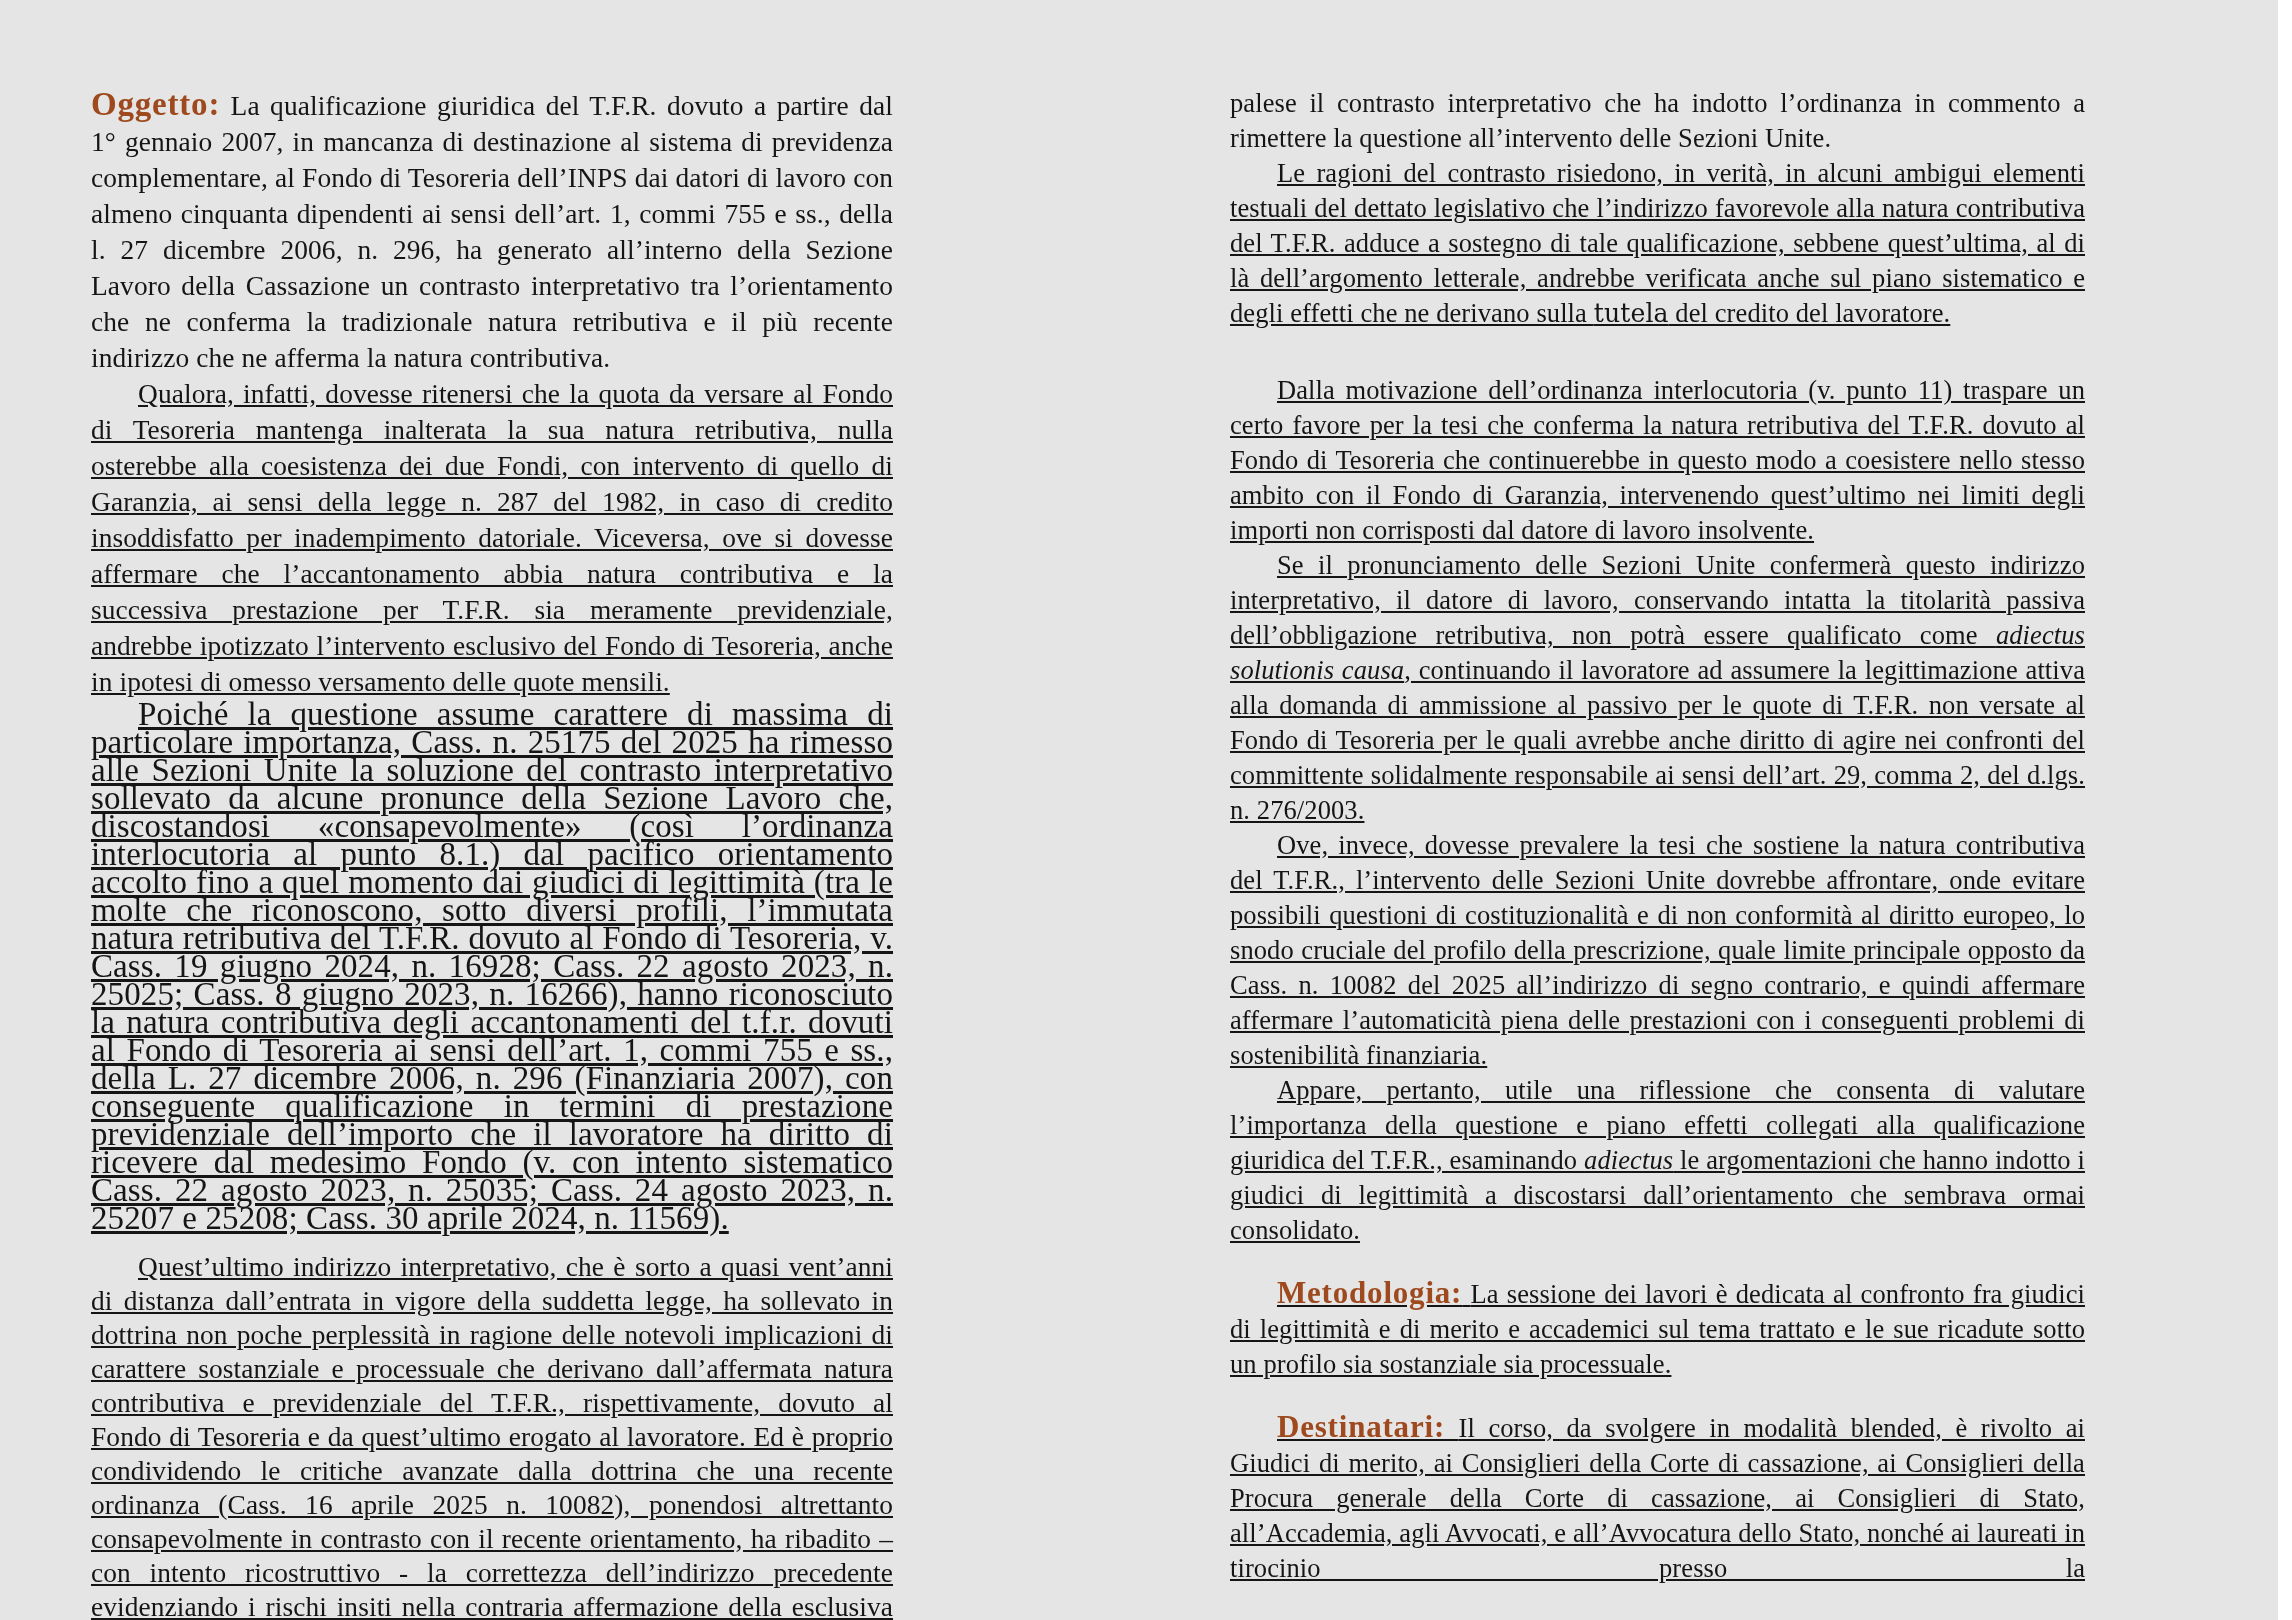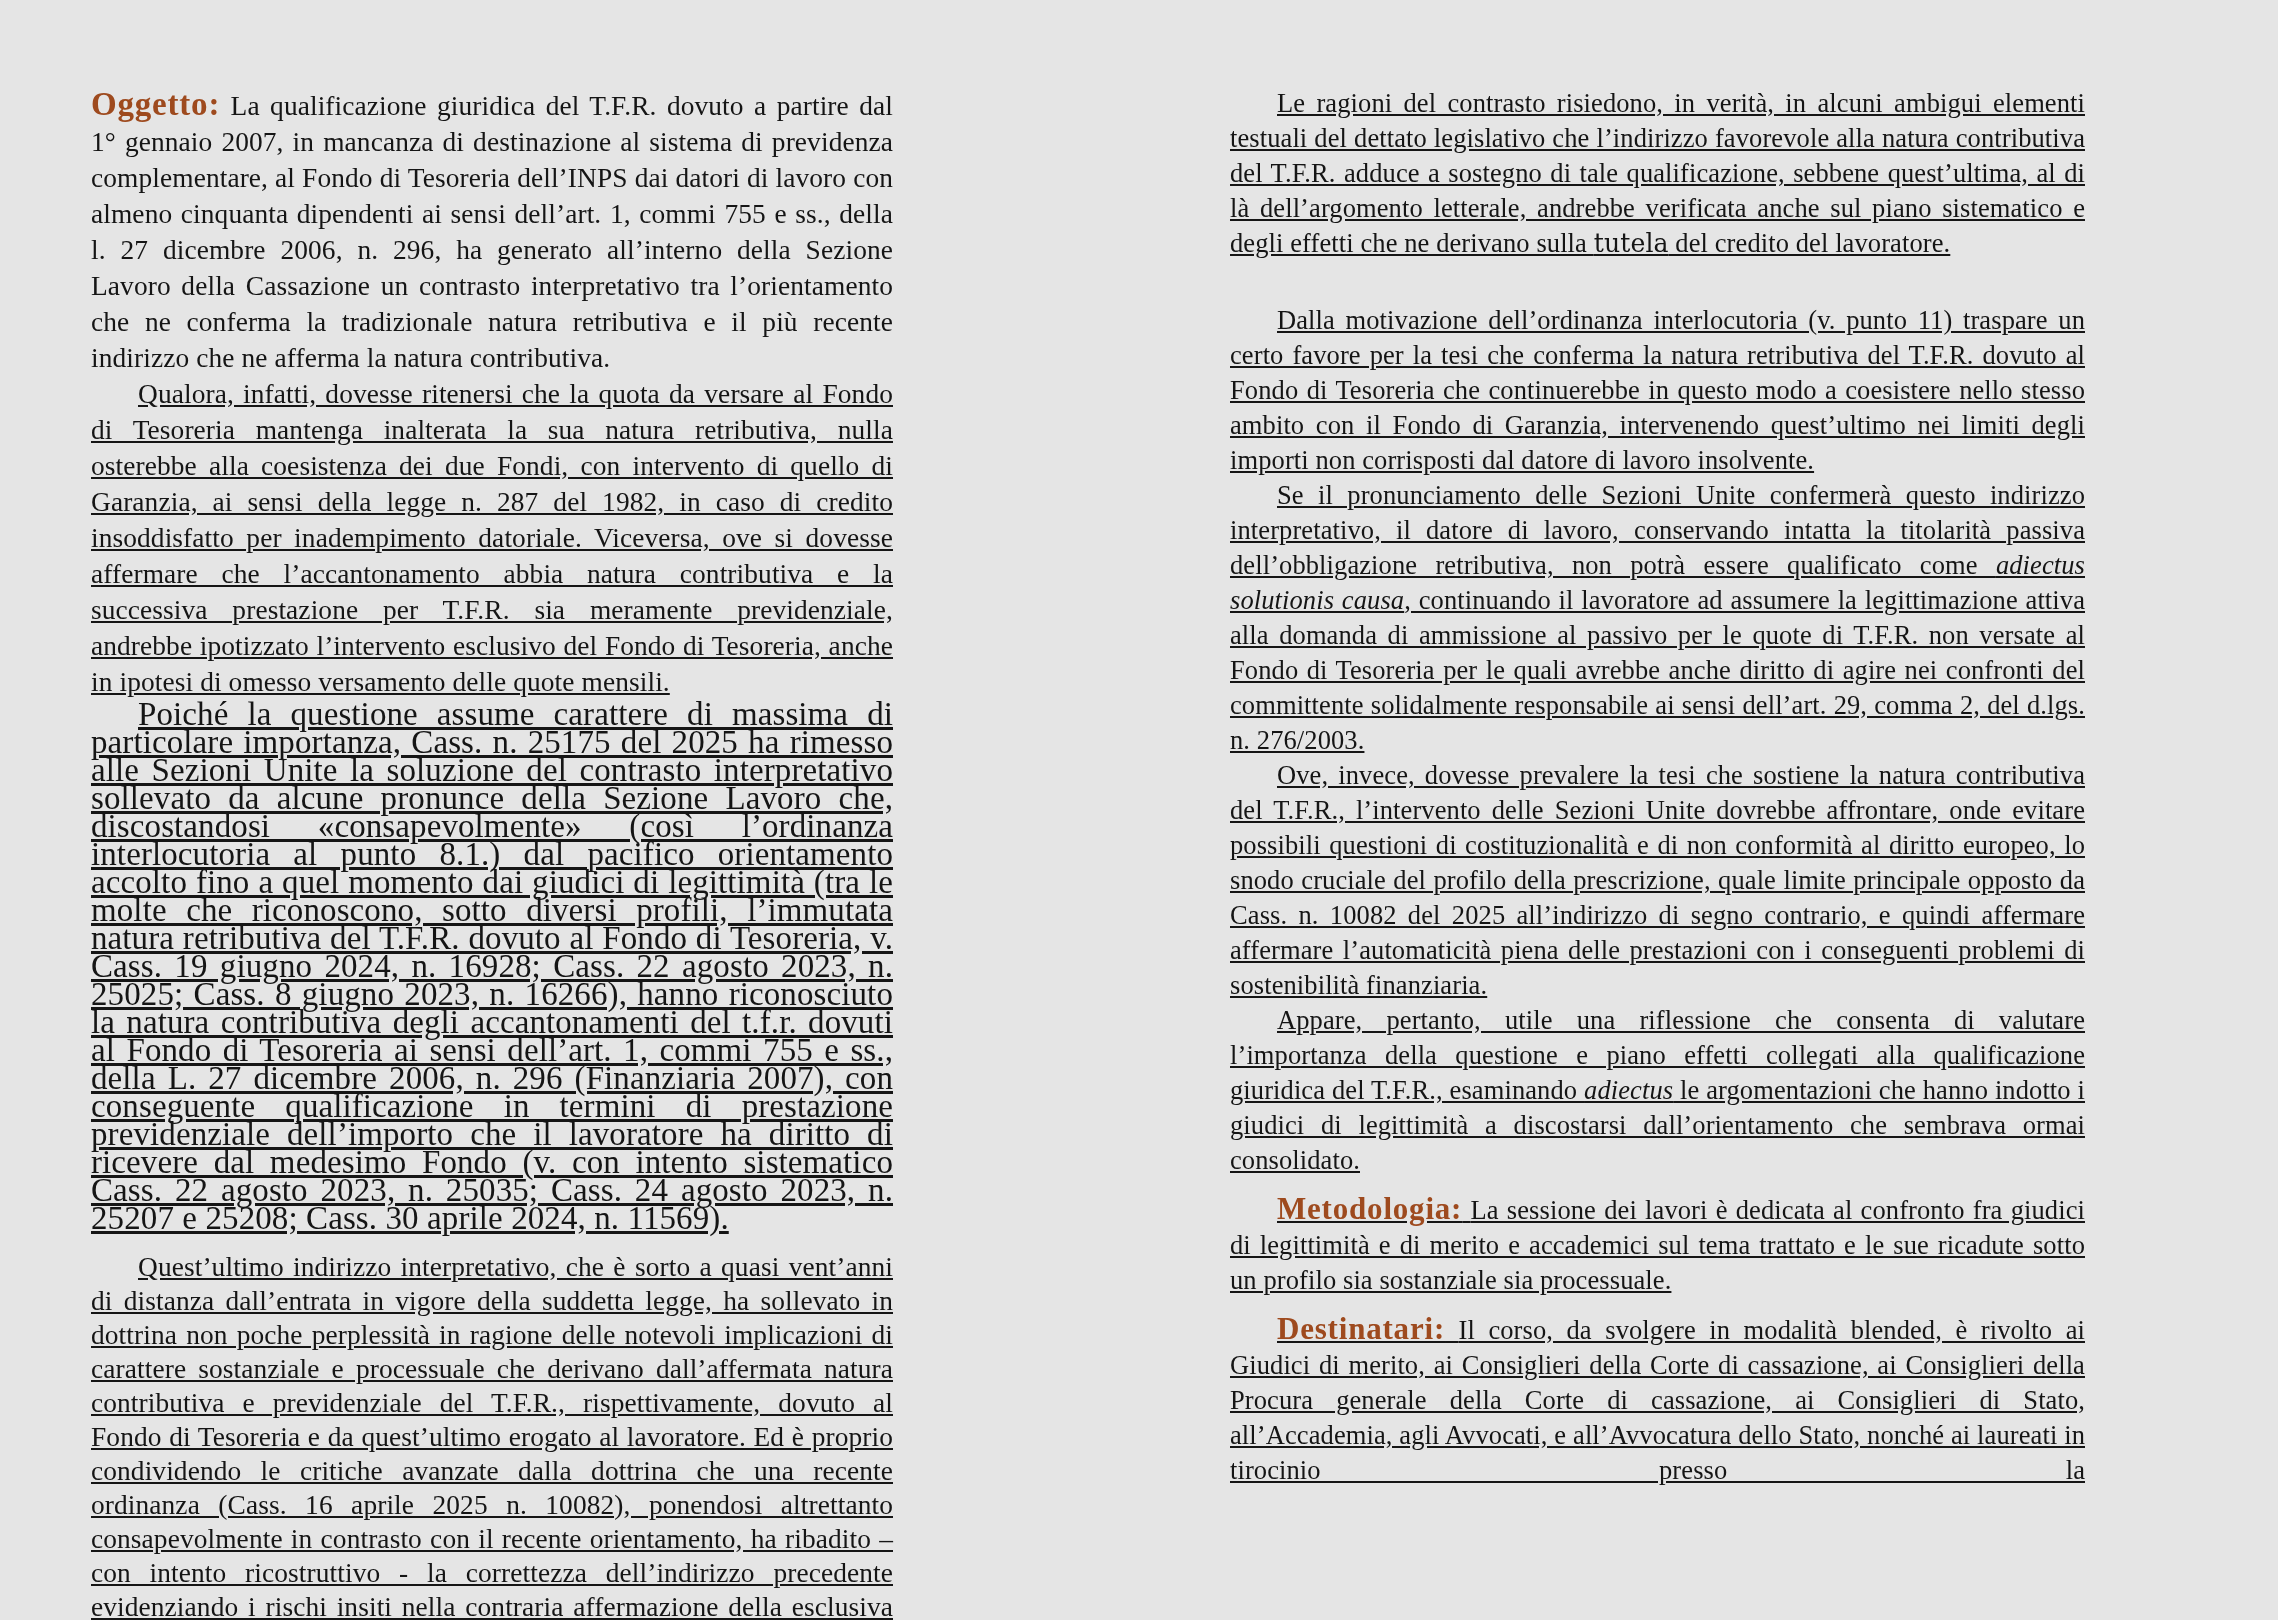--- a/index.html
+++ b/index.html
@@ -28,21 +28,21 @@
     letter-spacing: 0.1px;
   }
   .col-right .p {
     font-size: 26.5px;
     line-height: 35px;
   }
   .indent { text-indent: 47px; text-decoration: underline; }
   .dense  { font-size: 33px; line-height: 28px; }
   .p-last-left { line-height: 34px; margin-top: 17.6px; text-align-last: justify; }
   .gap-sm { margin-top: 42px; }
-  .gap-md { margin-top: 13px; }
+  .gap-md { margin-top: 27px; }
   .last-justify { text-align-last: justify; }
 
   .lead {
     font-weight: 700;
     color: var(--accent);
     letter-spacing: 0.8px;
   }
   .col-left  .lead { font-size: 33px; }
   .col-right .lead { font-size: 31px; }
 
@@ -59,20 +59,21 @@
 
 
     <p class="p indent"><span>Qualora, infatti, dovesse ritenersi che la quota da versare al Fondo di Tesoreria mantenga inalterata la sua natura retributiva, nulla osterebbe alla coesistenza dei due Fondi, con intervento di quello di Garanzia, ai sensi della legge n. 287 del 1982, in caso di credito insoddisfatto per inadempimento datoriale. Viceversa, ove si dovesse affermare che l’accantonamento abbia natura contributiva e la successiva prestazione per T.F.R. sia meramente previdenziale, andrebbe ipotizzato l’intervento esclusivo del Fondo di Tesoreria, anche in ipotesi di omesso versamento delle quote mensili.</span></p>
 
     <p class="p indent dense"><span>Poiché la questione assume carattere di massima di particolare importanza, Cass. n. 25175 del 2025 ha rimesso alle Sezioni Unite la soluzione del contrasto interpretativo sollevato da alcune pronunce della Sezione Lavoro che, discostandosi «consapevolmente» (così l’ordinanza interlocutoria al punto 8.1.) dal pacifico orientamento accolto fino a quel momento dai giudici di legittimità (tra le molte che riconoscono, sotto diversi profili, l’immutata natura retributiva del T.F.R. dovuto al Fondo di Tesoreria, v. Cass. 19 giugno 2024, n. 16928; Cass. 22 agosto 2023, n. 25025; Cass. 8 giugno 2023, n. 16266), hanno riconosciuto la natura contributiva degli accantonamenti del t.f.r. dovuti al Fondo di Tesoreria ai sensi dell’art. 1, commi 755 e ss., della L. 27 dicembre 2006, n. 296 (Finanziaria 2007), con conseguente qualificazione in termini di prestazione previdenziale dell’importo che il lavoratore ha diritto di ricevere dal medesimo Fondo (v. con intento sistematico Cass. 22 agosto 2023, n. 25035; Cass. 24 agosto 2023, n. 25207 e 25208; Cass. 30 aprile 2024, n. 11569).</span></p>
 
     <p class="p indent p-last-left"><span>Quest’ultimo indirizzo interpretativo, che è sorto a quasi vent’anni di distanza dall’entrata in vigore della suddetta legge, ha sollevato in dottrina non poche perplessità in ragione delle notevoli implicazioni di carattere sostanziale e processuale che derivano dall’affermata natura contributiva e previdenziale del T.F.R., rispettivamente, dovuto al Fondo di Tesoreria e da quest’ultimo erogato al lavoratore. Ed è proprio condividendo le critiche avanzate dalla dottrina che una recente ordinanza (Cass. 16 aprile 2025 n. 10082), ponendosi altrettanto consapevolmente in contrasto con il recente orientamento, ha ribadito – con intento ricostruttivo - la correttezza dell’indirizzo precedente evidenziando i rischi insiti nella contraria affermazione della esclusiva natura previdenziale delle quote di T.F.R. dovute e non versate al Fondo di Tesoreria, rendendo così</span></p>
   </div>
 
   <div class="col col-right">
+    <p class="p"><span>palese il contrasto interpretativo che ha indotto l’ordinanza in commento a rimettere la questione all’intervento delle Sezioni Unite.</span></p>
 
     <p class="p indent"><span>Le ragioni del contrasto risiedono, in verità, in alcuni ambigui elementi testuali del dettato legislativo che l’indirizzo favorevole alla natura contributiva del T.F.R. adduce a sostegno di tale qualificazione, sebbene quest’ultima, al di là dell’argomento letterale, andrebbe verificata anche sul piano sistematico e degli effetti che ne derivano sulla </span><span class="alt-font">tutela</span><span> del credito del lavoratore.</span></p>
 
     <p class="p indent gap-sm"><span>Dalla motivazione dell’ordinanza interlocutoria (v. punto 11) traspare un certo favore per la tesi che conferma la natura retributiva del T.F.R. dovuto al Fondo di Tesoreria che continuerebbe in questo modo a coesistere nello stesso ambito con il Fondo di Garanzia, intervenendo quest’ultimo nei limiti degli importi non corrisposti dal datore di lavoro insolvente.</span></p>
 
     <p class="p indent"><span>Se il pronunciamento delle Sezioni Unite confermerà questo indirizzo interpretativo, il datore di lavoro, conservando intatta la titolarità passiva dell’obbligazione retributiva, non potrà essere qualificato come </span><em>adiectus solutionis causa</em><span>, continuando il lavoratore ad assumere la legittimazione attiva alla domanda di ammissione al passivo per le quote di T.F.R. non versate al Fondo di Tesoreria per le quali avrebbe anche diritto di agire nei confronti del committente solidalmente responsabile ai sensi dell’art. 29, comma 2, del d.lgs. n. 276/2003.</span></p>
 
     <p class="p indent"><span>Ove, invece, dovesse prevalere la tesi che sostiene la natura contributiva del T.F.R., l’intervento delle Sezioni Unite dovrebbe affrontare, onde evitare possibili questioni di costituzionalità e di non conformità al diritto europeo, lo snodo cruciale del profilo della prescrizione, quale limite principale opposto da Cass. n. 10082 del 2025 all’indirizzo di segno contrario, e quindi affermare affermare l’automaticità piena delle prestazioni con i conseguenti problemi di sostenibilità finanziaria.</span></p>
 
     <p class="p indent"><span>Appare, pertanto, utile una riflessione che consenta di valutare l’importanza della questione e piano effetti collegati alla qualificazione giuridica del T.F.R., esaminando </span><em>adiectus</em><span> le argomentazioni che hanno indotto i giudici di legittimità a discostarsi dall’orientamento che sembrava ormai consolidato.</span></p>

